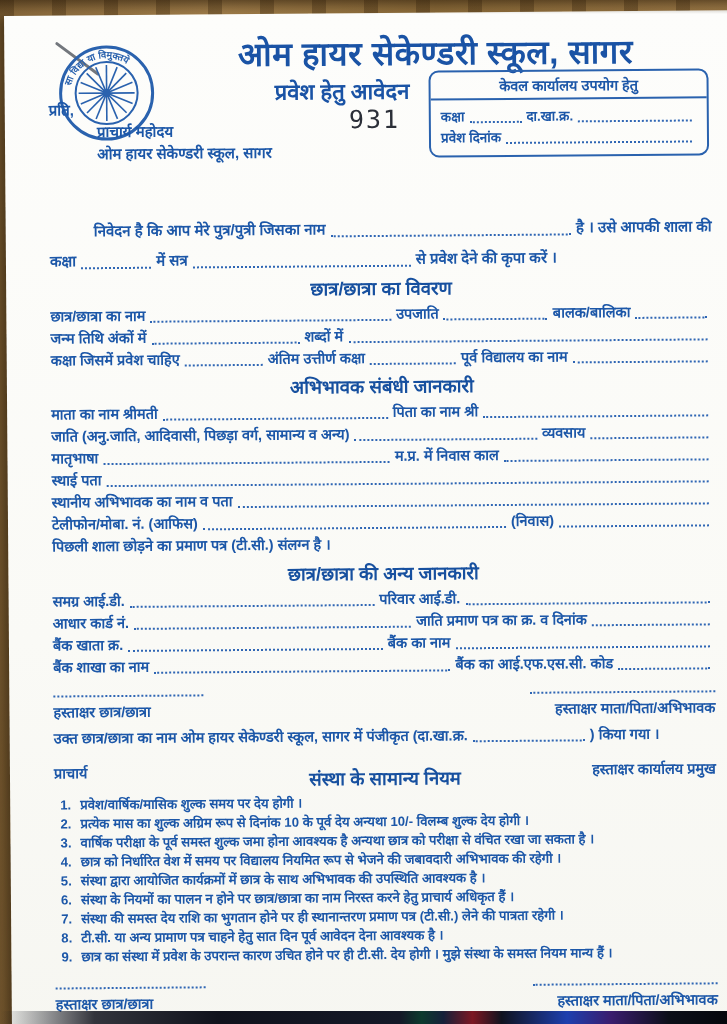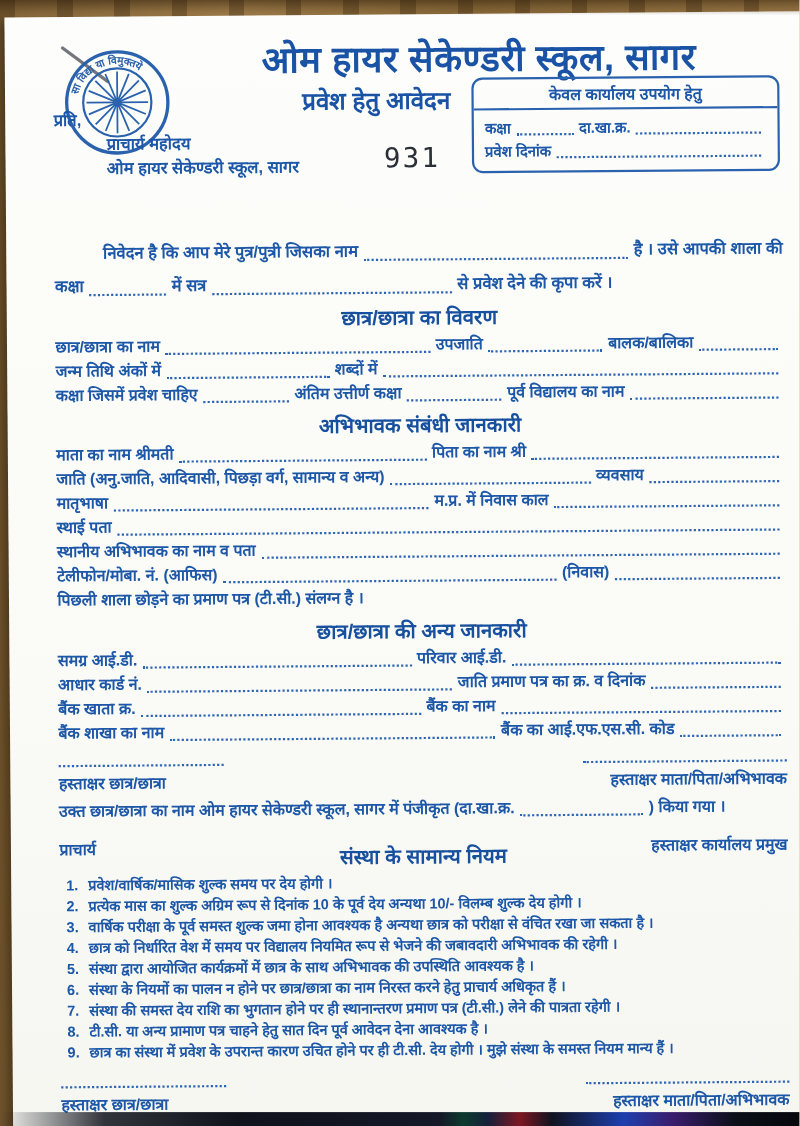--- a/index.html
+++ b/index.html
@@ -39,21 +39,21 @@
   .office-box{
     position:absolute;right:2px;top:-2px;width:256px;
     border:2.5px solid #2a62ae;border-radius:10px;padding:3px 10px 7px;
     font-size:13.5px;font-weight:bold;
   }
   .ob-title{text-align:center;border-bottom:2px solid #2a62ae;padding-bottom:3px;margin:0 -10px 6px;font-size:14.5px;}
   .ob-row{display:flex;align-items:flex-end;line-height:21px;}
   .salutation{position:absolute;left:0;top:24px;font-size:15px;font-weight:bold;line-height:22px;}
   .salutation .indent{margin-left:48px;}
   .serial{
-    position:absolute;left:300px;top:56px;color:#2b2f38;
+    position:absolute;left:300px;top:32px;color:#2b2f38;
     font-family:"DejaVu Sans Mono",monospace;font-size:25px;letter-spacing:2px;
   }
   
   .frow{display:flex;align-items:flex-end;font-size:14.5px;font-weight:bold;line-height:22px;white-space:nowrap;}
   .dots{flex:1 1 auto;border-bottom:2px dotted #2f66b4;margin:0 5px 4px;min-width:24px;height:1px;}
   .dots.fixed{flex:0 0 auto;}
   .req{font-size:15px;line-height:24px;margin-top:6px;}
   .req .lead{margin-left:44px;}
   h3.sec{
     text-align:center;font-size:18.5px;margin:4px 0 3px;color:#17509f;font-weight:bold;

